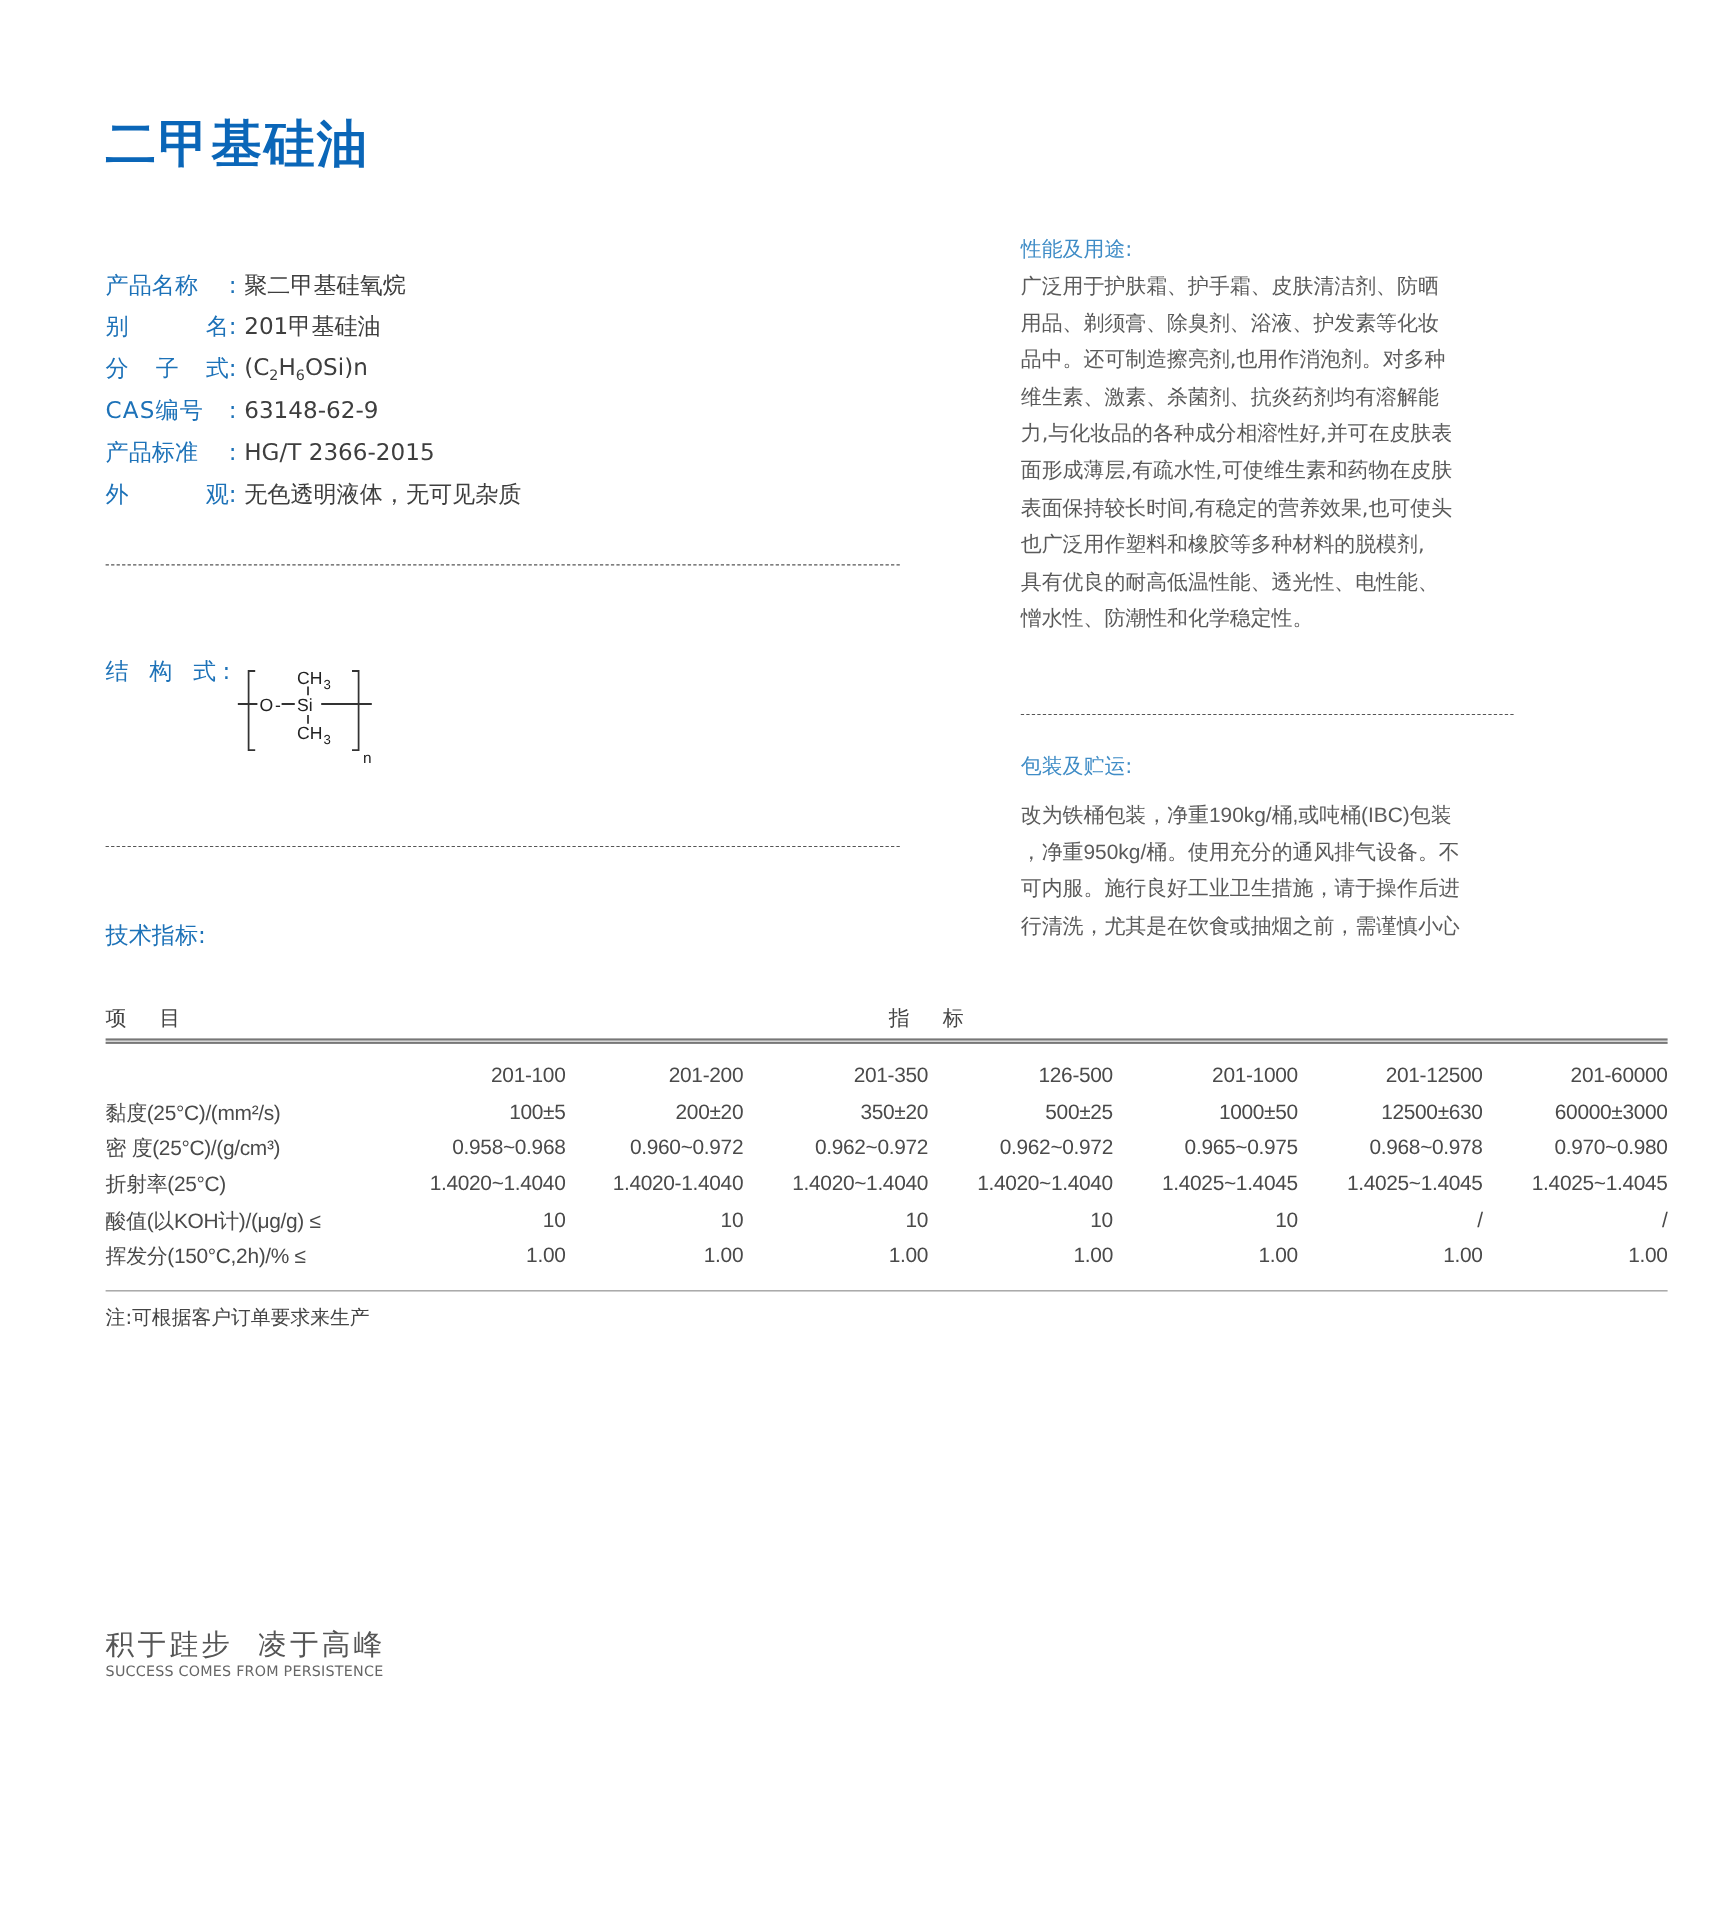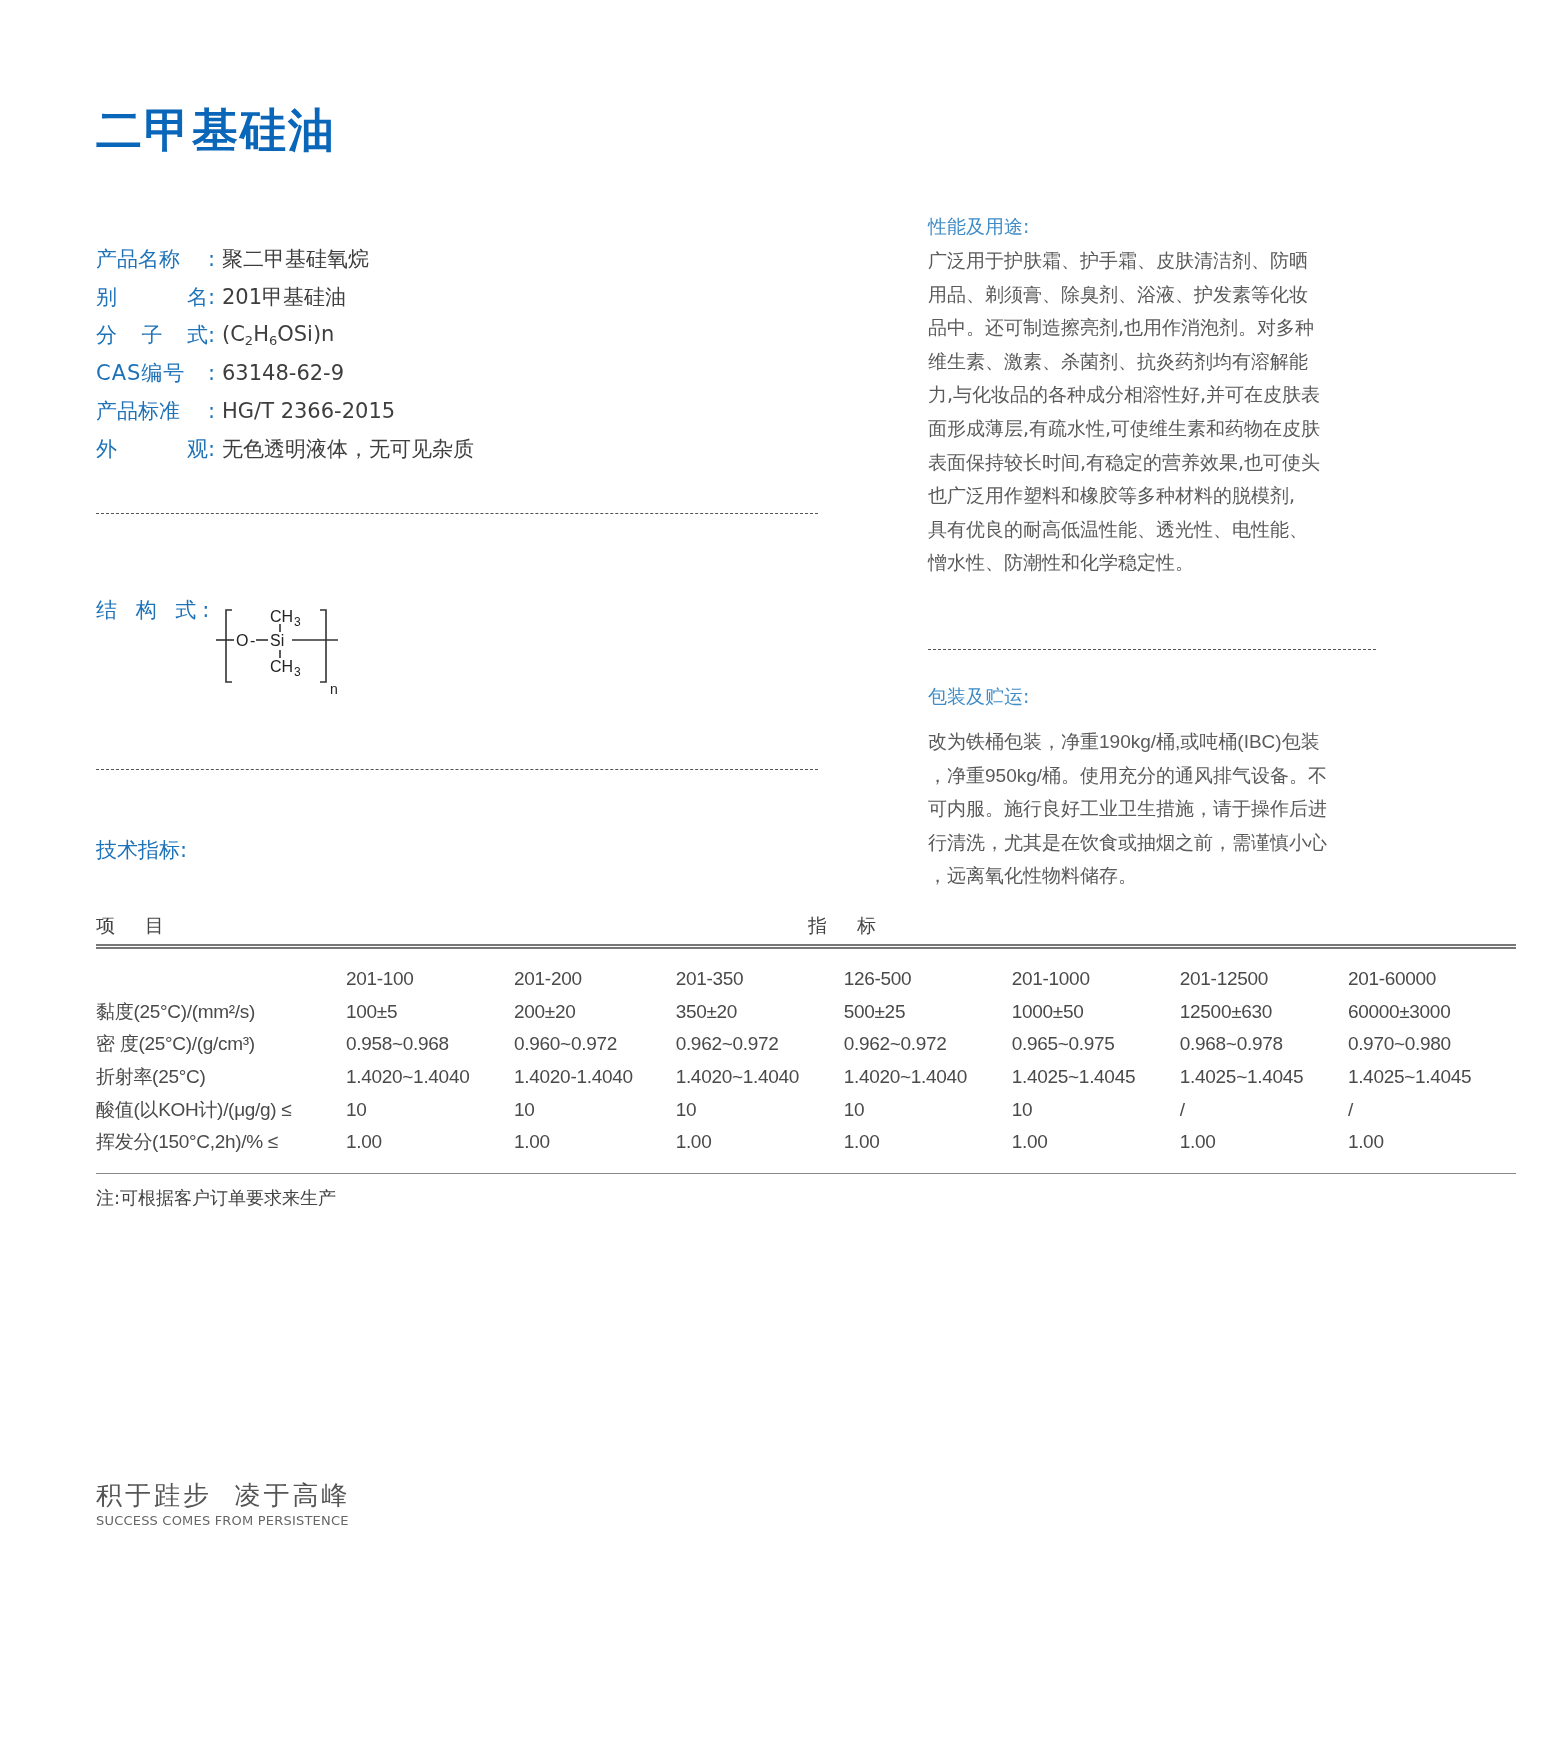--- a/index.html
+++ b/index.html
@@ -19,21 +19,21 @@
   .right-head { color: #3f8cc6; font-size: 19px; }
   .para { font-size: 19px; line-height: 33.6px; color: #5a5a5a; font-family: Liberation Sans, sans-serif; }
   .para.sans { font-family: "DejaVu Sans", "Liberation Sans", sans-serif; }
   .struct { left: 216px; top: 604px; width: 140px; height: 96px; }
   .table-wrap { left: 96px; top: 910px; width: 1420px; }
   .thead { display: flex; font-size: 19px; color: #444; height: 32px; align-items: center; position: relative; }
   .thead .h-item { letter-spacing: 12px; }
   .thead .h-index { position: absolute; left: 712px; letter-spacing: 12px; }
   .double-line { border-top: 2px solid #777; border-bottom: 2px solid #777; height: 5px; margin-top: 2px; }
   table { border-collapse: collapse; width: 100%; margin-top: 14px; font-family: "Liberation Sans Narrow", "Liberation Sans", sans-serif; }
-  td { font-size: 19px; color: #4a4a4a; height: 32.6px; text-align: left; white-space: nowrap; letter-spacing: -0.3px; }
+  td { font-size: 19px; color: #4a4a4a; height: 32.6px; text-align: right; white-space: nowrap; letter-spacing: -0.3px; }
   td.lbl { text-align: left; width: 250px; }
   .bottom-line { border-top: 1.5px solid #888; margin-top: 14px; }
   .note { font-size: 18px; color: #444; margin-top: 12px; }
   .footer { left: 96px; top: 1478px; }
   .footer-cn { font-size: 26px; color: #555; letter-spacing: 3px; }
   .footer-en { font-size: 13px; color: #666; letter-spacing: 0.2px; margin-top: 0px; }
 </style>
 </head>
 <body>
 
@@ -130,21 +130,20 @@
 
 <div class="abs dash" style="left:928px; top:649px; width:448px;"></div>
 
 <div class="abs right-col" style="top:684px;">
   <div class="right-head" style="margin-bottom:15px;">包装及贮运:</div>
   <div class="para">
     <div>改为铁桶包装，净重190kg/桶,或吨桶(IBC)包装</div>
     <div>，净重950kg/桶。使用充分的通风排气设备。不</div>
     <div>可内服。施行良好工业卫生措施，请于操作后进</div>
     <div>行清洗，尤其是在饮食或抽烟之前，需谨慎小心</div>
-    <div>，远离氧化性物料储存。</div>
   </div>
 </div>
 
 <div class="abs table-wrap">
   <div class="thead">
     <span class="h-item">项 目</span>
     <span class="h-index">指 标</span>
   </div>
   <div class="double-line"></div>
   <table>

